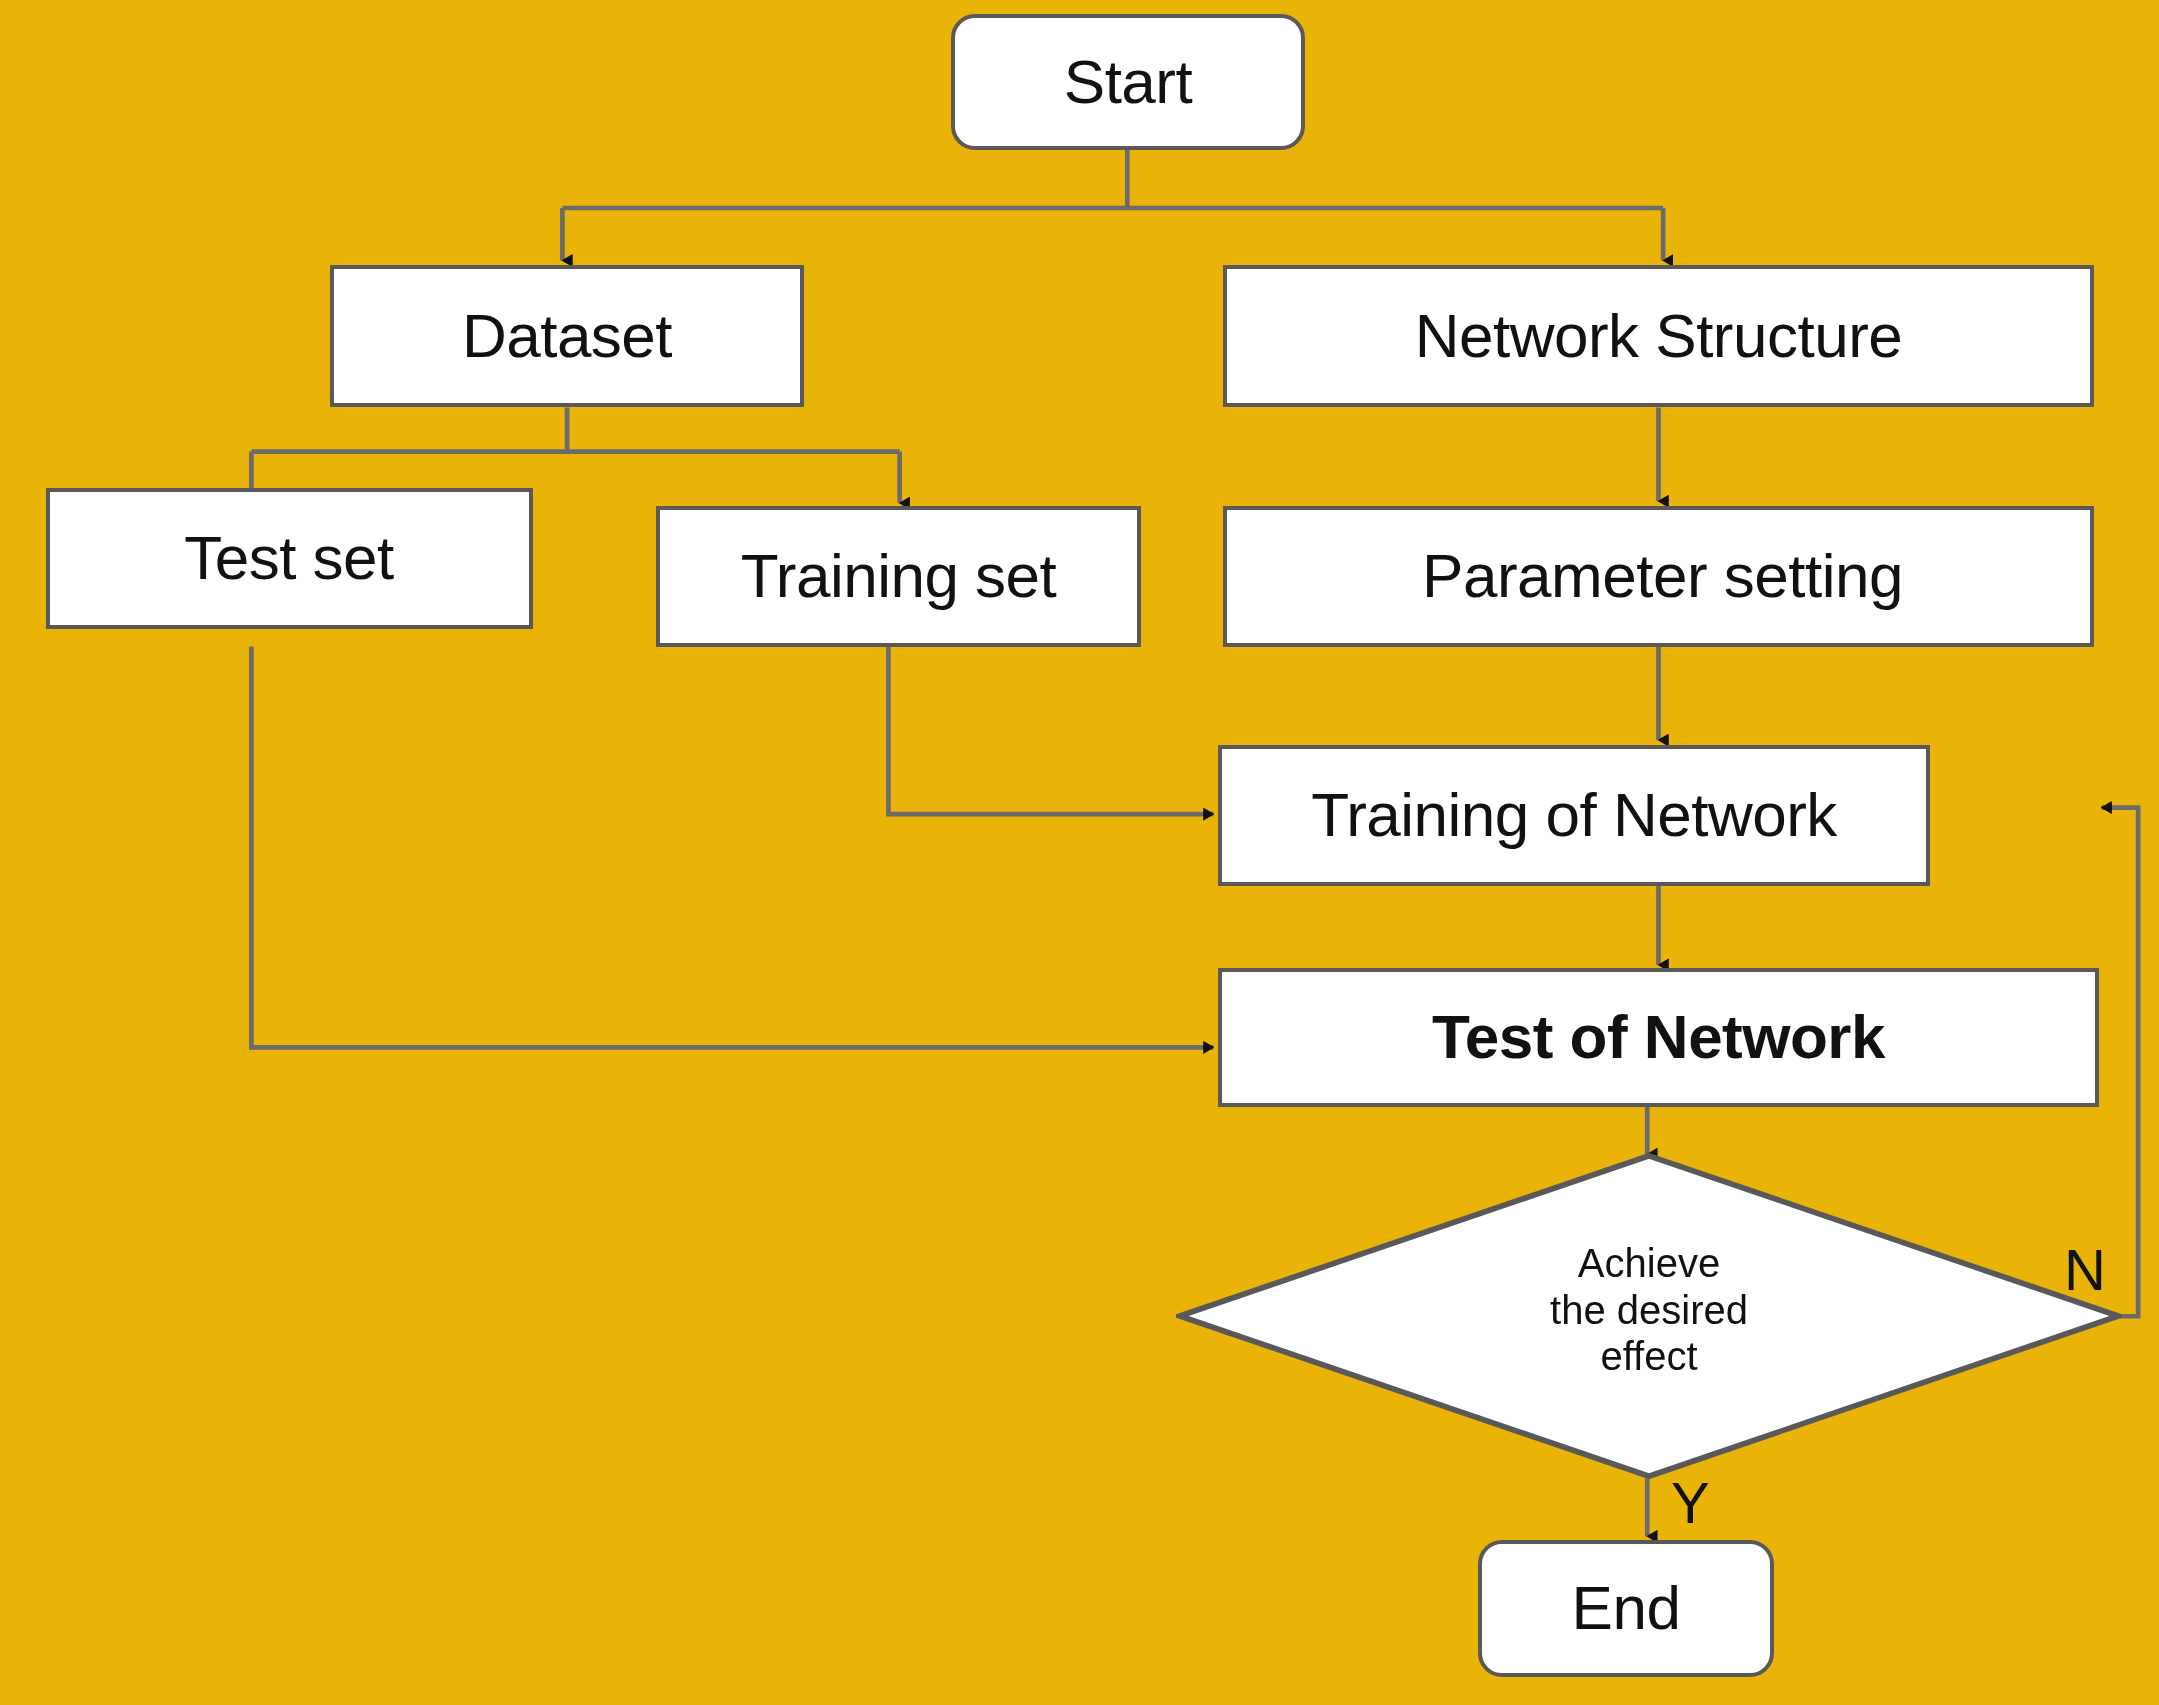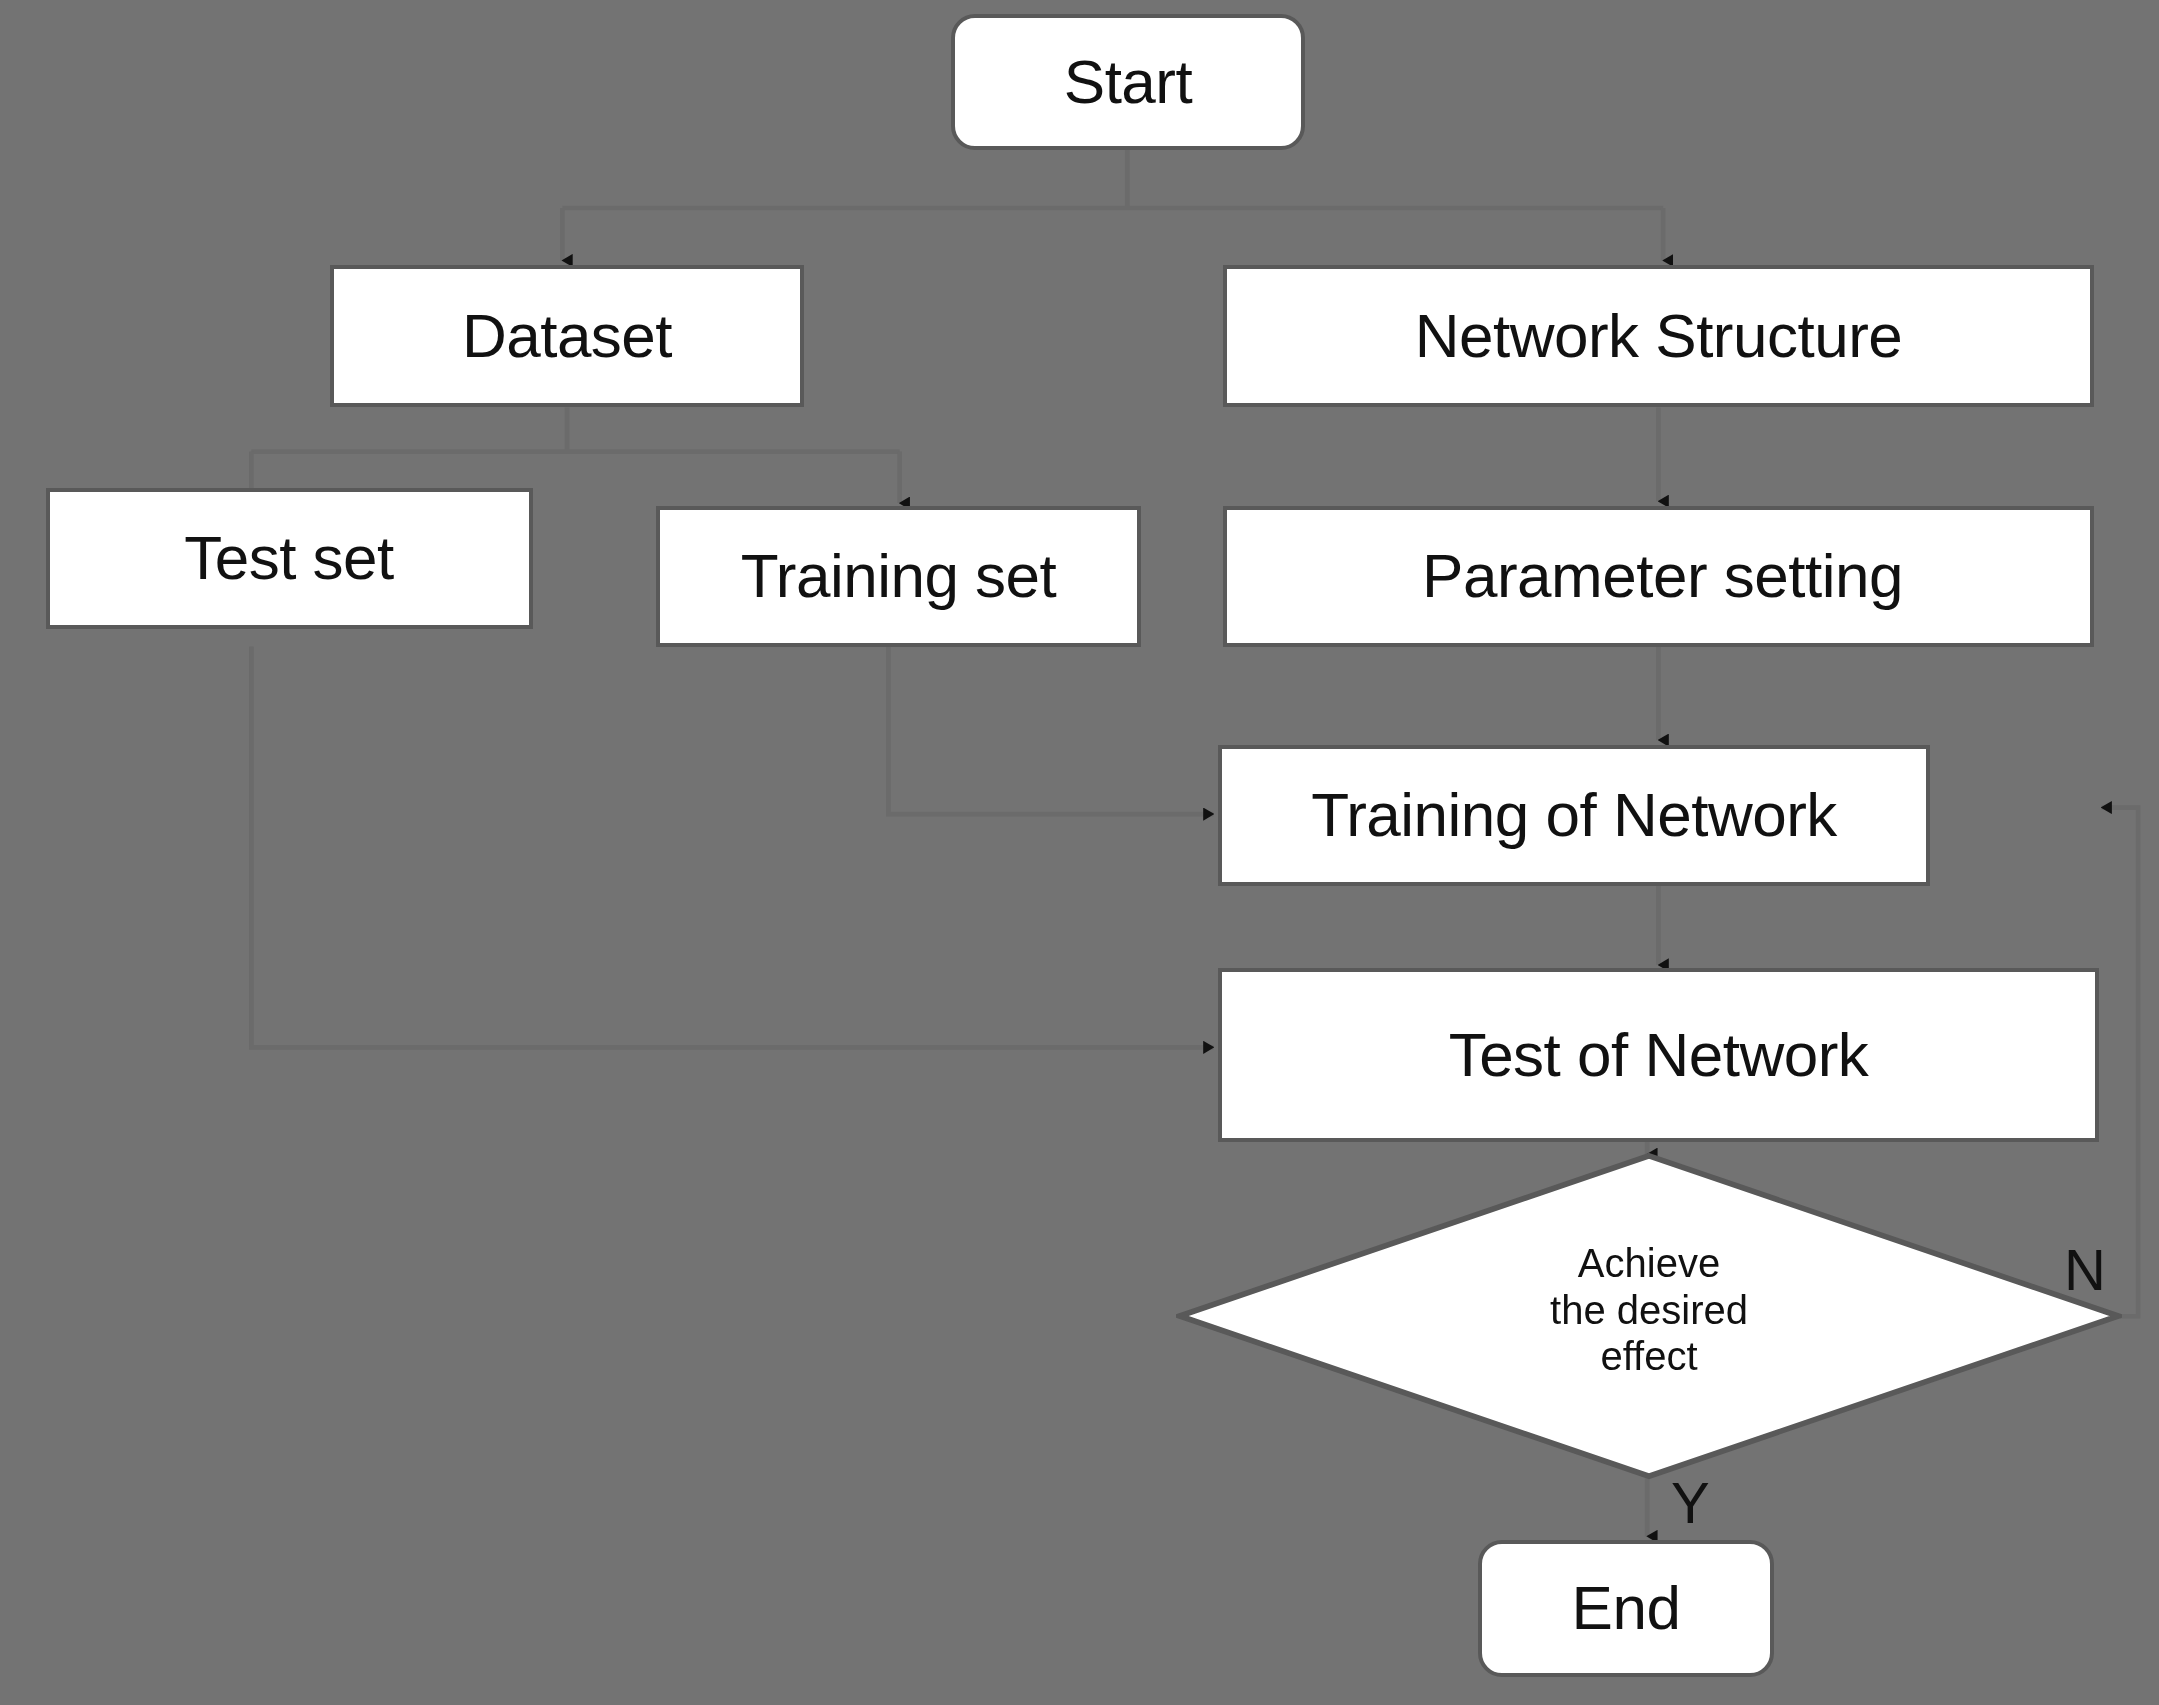--- a/index.html
+++ b/index.html
@@ -4,21 +4,21 @@
 <style>
   html, body {
     margin: 0;
     padding: 0;
     background: #ffffff;
   }
   #flowchart-root {
     position: relative;
     width: 2160px;
     height: 1705px;
-    background: #737373;
+    background: #eab308;
     font-family: "Liberation Sans", sans-serif;
     overflow: hidden;
   }
   #edges-layer {
     position: absolute;
     top: 0;
     left: 0;
     width: 2160px;
     height: 1705px;
   }
@@ -142,21 +142,21 @@
   </div>
 
   <div class="node" style="left:1223px; top:506px; width:871px; height:141px;padding-left:8px;">
     <span class="node-label">Parameter setting</span>
   </div>
 
   <div class="node" style="left:1218px; top:745px; width:712px; height:141px;">
     <span class="node-label">Training of Network</span>
   </div>
 
-  <div class="node" style="left:1218px; top:968px; width:881px; height:174px;">
+  <div class="node" style="left:1218px; top:968px; width:881px; height:139px;font-weight:bold;">
     <span class="node-label">Test of Network</span>
   </div>
 
   <div class="decision" style="left:1176px; top:1152px; width:946px; height:328px;">
     <svg viewBox="0 0 1010 350" width="946" height="328" xmlns="http://www.w3.org/2000/svg">
       <polygon points="505,4 1006,175 505,346 4,175" fill="#ffffff" stroke="#595959" stroke-width="6"></polygon>
     </svg>
     <span class="decision-label">Achieve
 the desired
 effect</span>

